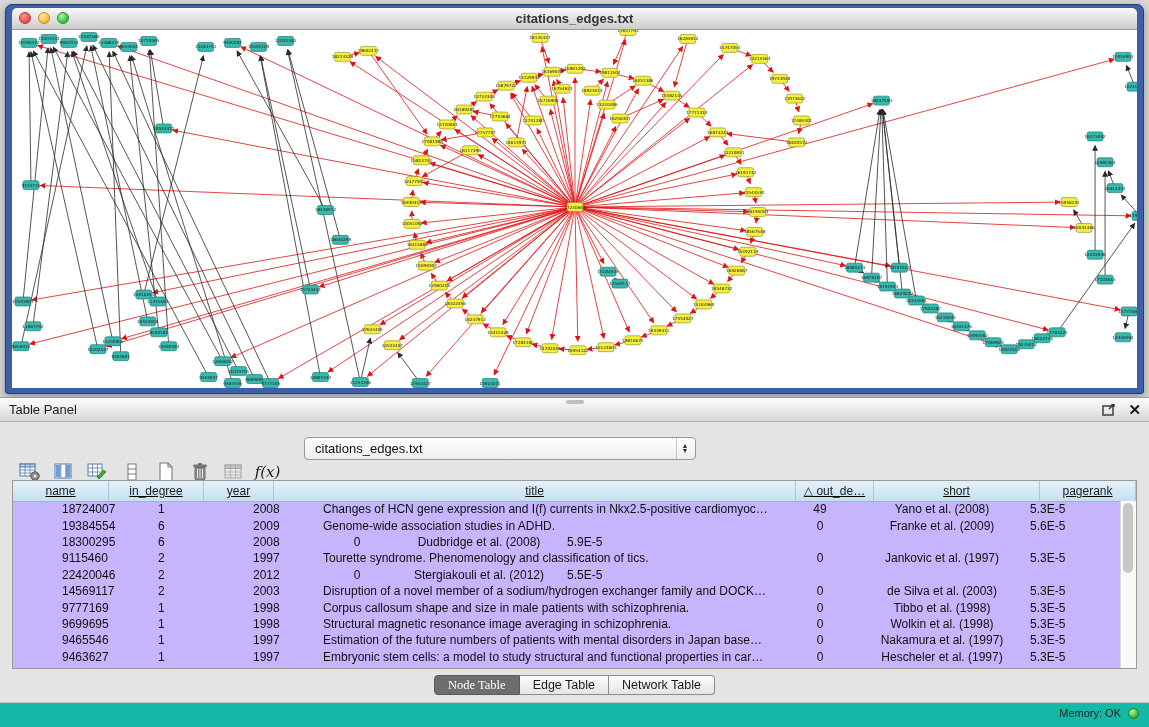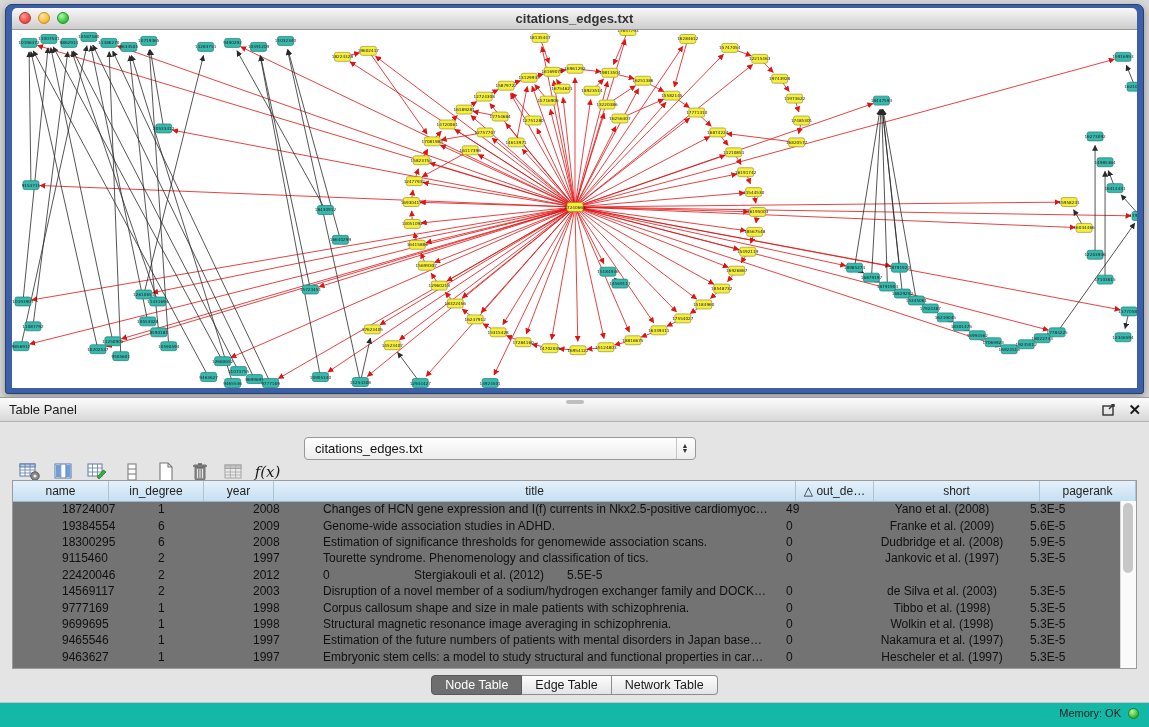--- a/index.html
+++ b/index.html
@@ -30,35 +30,35 @@
   .close-x{font-size:15px;font-weight:700;color:#1a1a1a;line-height:1;cursor:default;}
 
   .toolbar{position:absolute;top:32px;left:16px;right:16px;height:36px;display:flex;align-items:center;}
   .tool-btn{width:27px;height:26px;border:0;background:transparent;display:flex;align-items:center;justify-content:center;padding:0;margin-right:7px;margin-top:48px;}
   .fx-label{font-family:"DejaVu Serif",serif;font-style:italic;font-size:15px;color:#1a1a1a;margin:0 4px;}
   .dropdown{margin-left:16px;width:392px;height:23px;background:linear-gradient(#ffffff,#ededed);border:1px solid #989898;
     border-radius:4px;display:flex;align-items:center;font-size:13px;color:#111;position:relative;box-sizing:border-box;}
   .dropdown .dd-value{padding-left:10px;flex:1;}
   .dd-stepper{width:16px;height:100%;display:flex;flex-direction:column;align-items:center;justify-content:center;border-left:1px solid #c4c4c4;font-size:7px;color:#333;line-height:5px;margin-right:2px;}
 
-  .table-wrap{position:absolute;top:82px;left:12px;right:12px;bottom:33px;background:#737373;border:1px solid #9a9a9a;overflow:hidden;}
+  .table-wrap{position:absolute;top:82px;left:12px;right:12px;bottom:33px;background:#c4b5fd;border:1px solid #9a9a9a;overflow:hidden;text-decoration:underline;}
   .thead{display:flex;height:20px;background:linear-gradient(#e4f1fb,#c6dff1);border-bottom:1px solid #9fb6c6;font-size:12px;color:#222;}
   .hcell{display:flex;align-items:center;justify-content:center;border-right:1px solid #aac5d7;box-sizing:border-box;overflow:hidden;white-space:nowrap;}
-  .c0{width:96px;} .c1{width:95px;} .c2{width:70px;} .c3{flex:1;} .c4{width:78px;} .c5{width:166px;} .c6{width:96px;}
+  .c0{width:96px;} .c1{width:95px;} .c2{width:70px;} .c3{flex:1;} .c4{width:78px;text-align:center;} .c5{width:166px;} .c6{width:96px;}
   .tbody{position:absolute;top:20px;left:0;right:15px;bottom:0;padding-left:44px;}
   .trow{display:flex;height:16.4px;align-items:center;font-size:12px;color:#101010;}
   .tcell{box-sizing:border-box;padding:0 5px;overflow:hidden;white-space:nowrap;text-overflow:clip;}
   .tcell.c5{text-align:center;}
   .vscroll{position:absolute;right:0;top:20px;bottom:0;width:15px;background:#fafafa;border-left:1px solid #d9d9d9;}
   .vthumb{position:absolute;left:2px;top:2px;width:10px;height:70px;border-radius:5px;background:#c7c7c7;}
 
   .tabs{position:absolute;bottom:7px;left:0;right:0;display:flex;justify-content:center;}
   .tab{height:20px;font-size:12.5px;padding:0 13px;border:1px solid #8d8d8d;border-left-width:0;
     background:linear-gradient(#fdfdfd,#e4e4e4);color:#1a1a1a;font-family:"Liberation Sans",sans-serif;}
-  .tab:first-child{border-radius:4px 0 0 4px;border-left-width:1px;}
+  .tab:first-child{border-radius:4px 0 0 4px;border-left-width:1px;font-family:Liberation Serif, serif;}
   .tab:last-child{border-radius:0 4px 4px 0;}
   .tab.active{background:#6e6e6e;color:#fff;border-color:#5a5a5a;}
 
   #status-bar{position:absolute;left:0;bottom:0;width:1149px;height:25px;background:#14b8a6;border-top:1px solid #c6c6c6;box-sizing:border-box;}
   .mem-wrap{position:absolute;right:10px;top:4px;display:flex;align-items:center;gap:7px;}
   .mem-text{font-size:11px;color:#222;}
   .mem-dot{width:11px;height:11px;border-radius:50%;background:radial-gradient(circle at 35% 30%,#b9f3a9,#3fbb33 65%,#2a9424);border:1px solid #228021;box-sizing:border-box;}
 
   
   .ticon{display:block;}
@@ -915,21 +915,20 @@
             <div class="tcell c2">2009</div>
             <div class="tcell c3">Genome-wide association studies in ADHD.</div>
             <div class="tcell c4">0</div>
             <div class="tcell c5">Franke et al. (2009)</div>
             <div class="tcell c6">5.6E-5</div>
           </div>
           <div class="trow">
             <div class="tcell c0">18300295</div>
             <div class="tcell c1">6</div>
             <div class="tcell c2">2008</div>
-            <div class="tcell c3">Estimation of significance thresholds for genomewide association scans.</div>
             <div class="tcell c4">0</div>
             <div class="tcell c5">Dudbridge et al. (2008)</div>
             <div class="tcell c6">5.9E-5</div>
           </div>
           <div class="trow">
             <div class="tcell c0">9115460</div>
             <div class="tcell c1">2</div>
             <div class="tcell c2">1997</div>
             <div class="tcell c3">Tourette syndrome. Phenomenology and classification of tics.</div>
             <div class="tcell c4">0</div>

